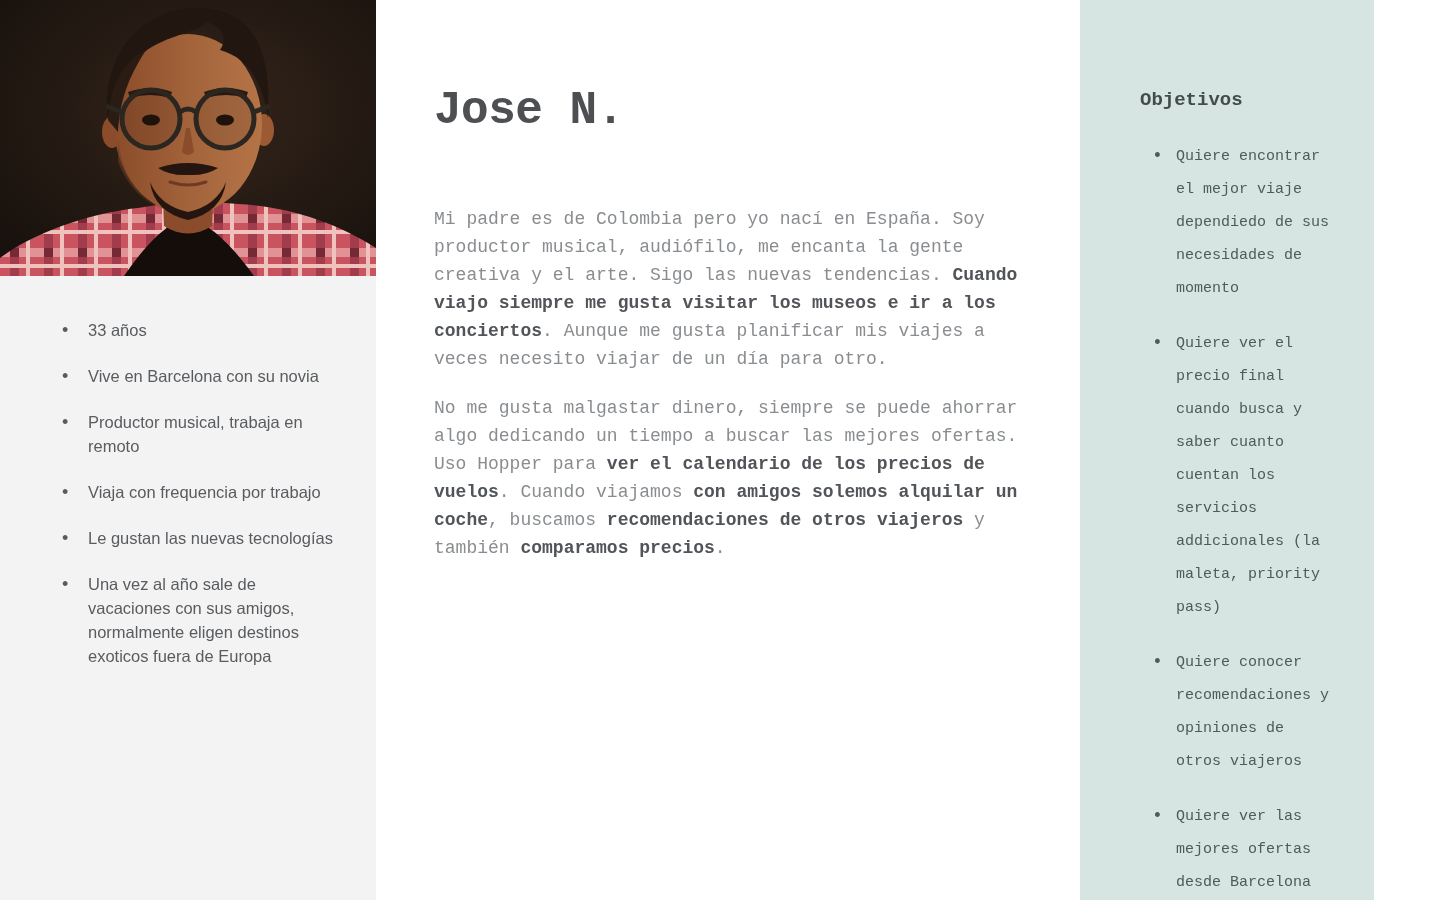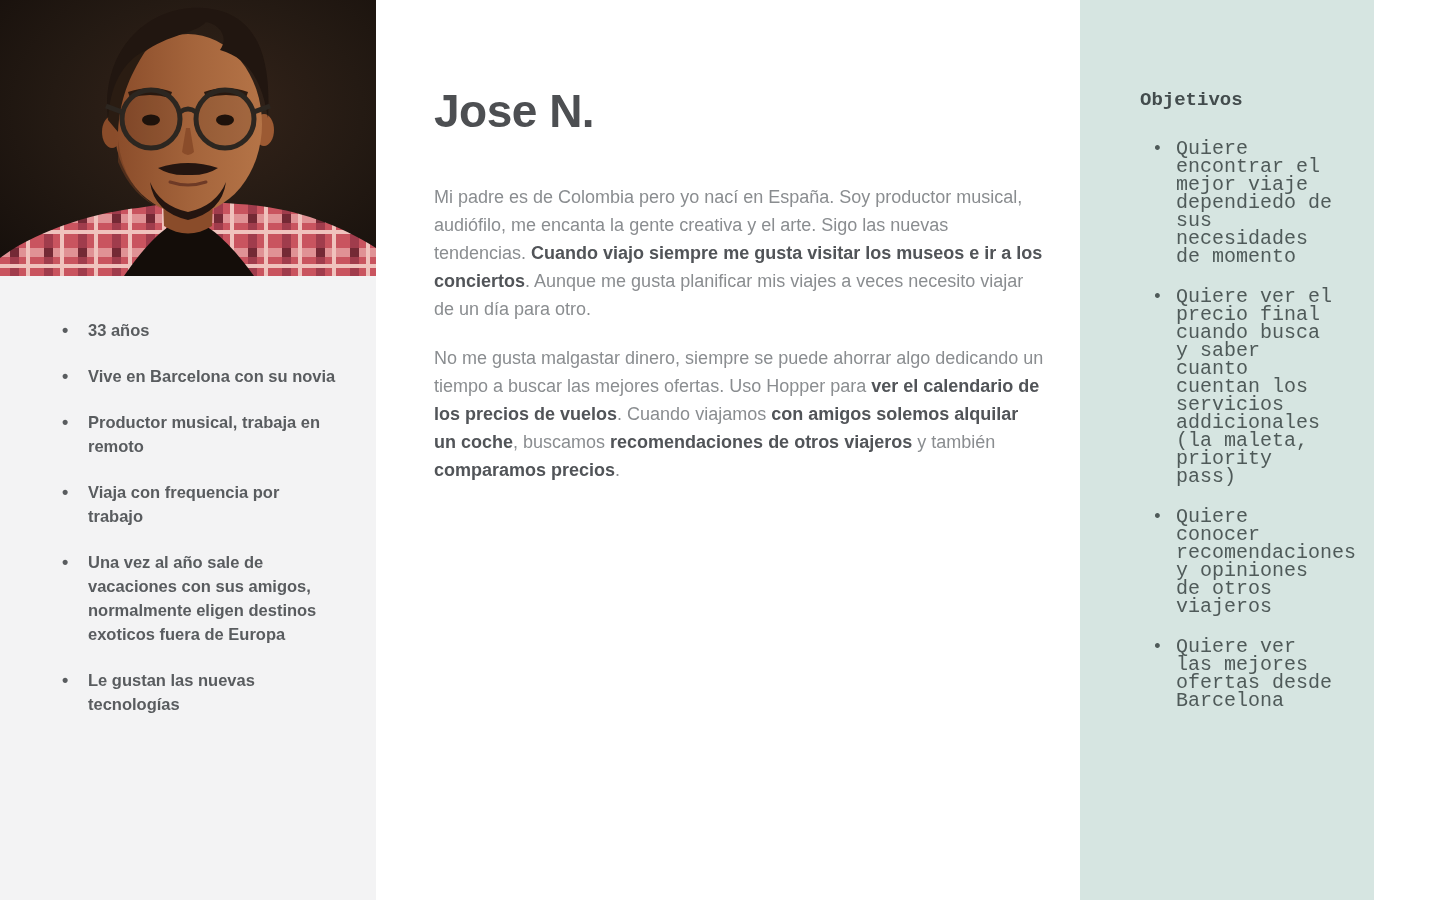--- a/index.html
+++ b/index.html
@@ -13,69 +13,68 @@
     width:1440px;height:900px;overflow:hidden;
     font-family:"Liberation Sans","DejaVu Sans",sans-serif;
     background:var(--main-bg);
   }
   .canvas{position:relative;width:1440px;height:900px;}
 
   
   .left-col{
     position:absolute;left:0;top:0;width:376px;height:900px;
     background:var(--left-bg);
-    font-weight:bold;
   }
   .photo-wrap{
     width:376px;height:276px;overflow:hidden;background:#1f1712;
   }
   .photo-wrap svg{display:block;}
   .facts{
     margin:0;padding:42px 38px 0 62px;list-style:none;
   }
   .facts li{
     position:relative;padding-left:26px;margin-bottom:22px;
     font-size:16.5px;line-height:24px;color:var(--facts-text);
   }
   .facts li::before{
     content:"\2022";position:absolute;left:0;top:0;
     font-size:18px;color:var(--facts-text);
   }
 
   
   .main-col{
     position:absolute;left:376px;top:0;width:704px;height:774px;
-    background:var(--main-bg);padding:85px 36px 0 58px;
+    background:var(--main-bg);padding:85px 36px 0 58px;font-family:Liberation Mono, monospace;
   }
   .page-title{
     margin:0;font-size:46px;line-height:52px;font-weight:800;
     letter-spacing:-0.5px;color:var(--title-text);
   }
-  .bio{margin-top:46px;max-width:612px;}
+  .bio{margin-top:68px;max-width:612px;}
   .bio p{
     margin:0 0 21px 0;font-size:18px;line-height:28px;color:var(--body-text);
   }
   .bio .b{font-weight:700;color:var(--bold-text);}
 
   
   .right-col{
     position:absolute;left:1080px;top:0;width:294px;height:900px;
     background:var(--right-bg);padding-top:88px;font-family:Liberation Mono, monospace;
   }
   .objectives-heading{
     margin:0 0 28px 0;padding-left:60px;
     font-size:19px;line-height:24px;font-weight:700;
     color:var(--objectives-heading);
   }
   .objectives{
     margin:0;padding:0 36px 0 72px;list-style:none;
   }
   .objectives li{
     position:relative;padding-left:24px;margin-bottom:22px;
-    font-size:20px;line-height:18px;color:var(--objectives-text);
+    font-size:15px;line-height:33px;color:var(--objectives-text);
   }
   .objectives li::before{
     content:"\2022";position:absolute;left:0;top:0;
     font-size:18px;color:var(--objectives-text);
   }
 </style>
 </head>
 <body>
 
 <div class="canvas">
@@ -144,22 +143,22 @@
         <path d="M150,182 Q160,206 188,212 Q216,206 226,182 Q222,212 188,220 Q154,212 150,182 Z" fill="#241510"></path>
 
         <path d="M118,140 Q124,190 160,208 Q132,196 118,162 Z" fill="#6f3c20" opacity="0.55"></path>
       </svg>
     </div>
     <ul class="facts">
         <li>33 años</li>
         <li>Vive en Barcelona con su novia</li>
         <li>Productor musical, trabaja en remoto</li>
         <li>Viaja con frequencia por trabajo</li>
+        <li>Le gustan las nuevas tecnologías</li>
         <li>Una vez al año sale de vacaciones con sus amigos, normalmente eligen destinos exoticos fuera de Europa</li>
-        <li>Le gustan las nuevas tecnologías</li>
       </ul>
   </aside>
 
   <main class="main-col">
     <h1 class="page-title">Jose N.</h1>
     <div class="bio">
         <p><span>Mi padre es de Colombia pero yo nací en España. Soy productor musical, audiófilo, me encanta la gente creativa y el arte. Sigo las nuevas tendencias. </span><span class="b">Cuando viajo siempre me gusta visitar los museos e ir a los conciertos</span><span>. Aunque me gusta planificar mis viajes a veces necesito viajar de un día para otro.</span></p>
         <p><span>No me gusta malgastar dinero, siempre se puede ahorrar algo dedicando un tiempo a buscar las mejores ofertas. Uso Hopper para </span><span class="b">ver el calendario de los precios de vuelos</span><span>. Cuando viajamos </span><span class="b">con amigos solemos alquilar un coche</span><span>, buscamos </span><span class="b">recomendaciones de otros viajeros</span><span> y también </span><span class="b">comparamos precios</span><span>.</span></p>
       </div>
   </main>

